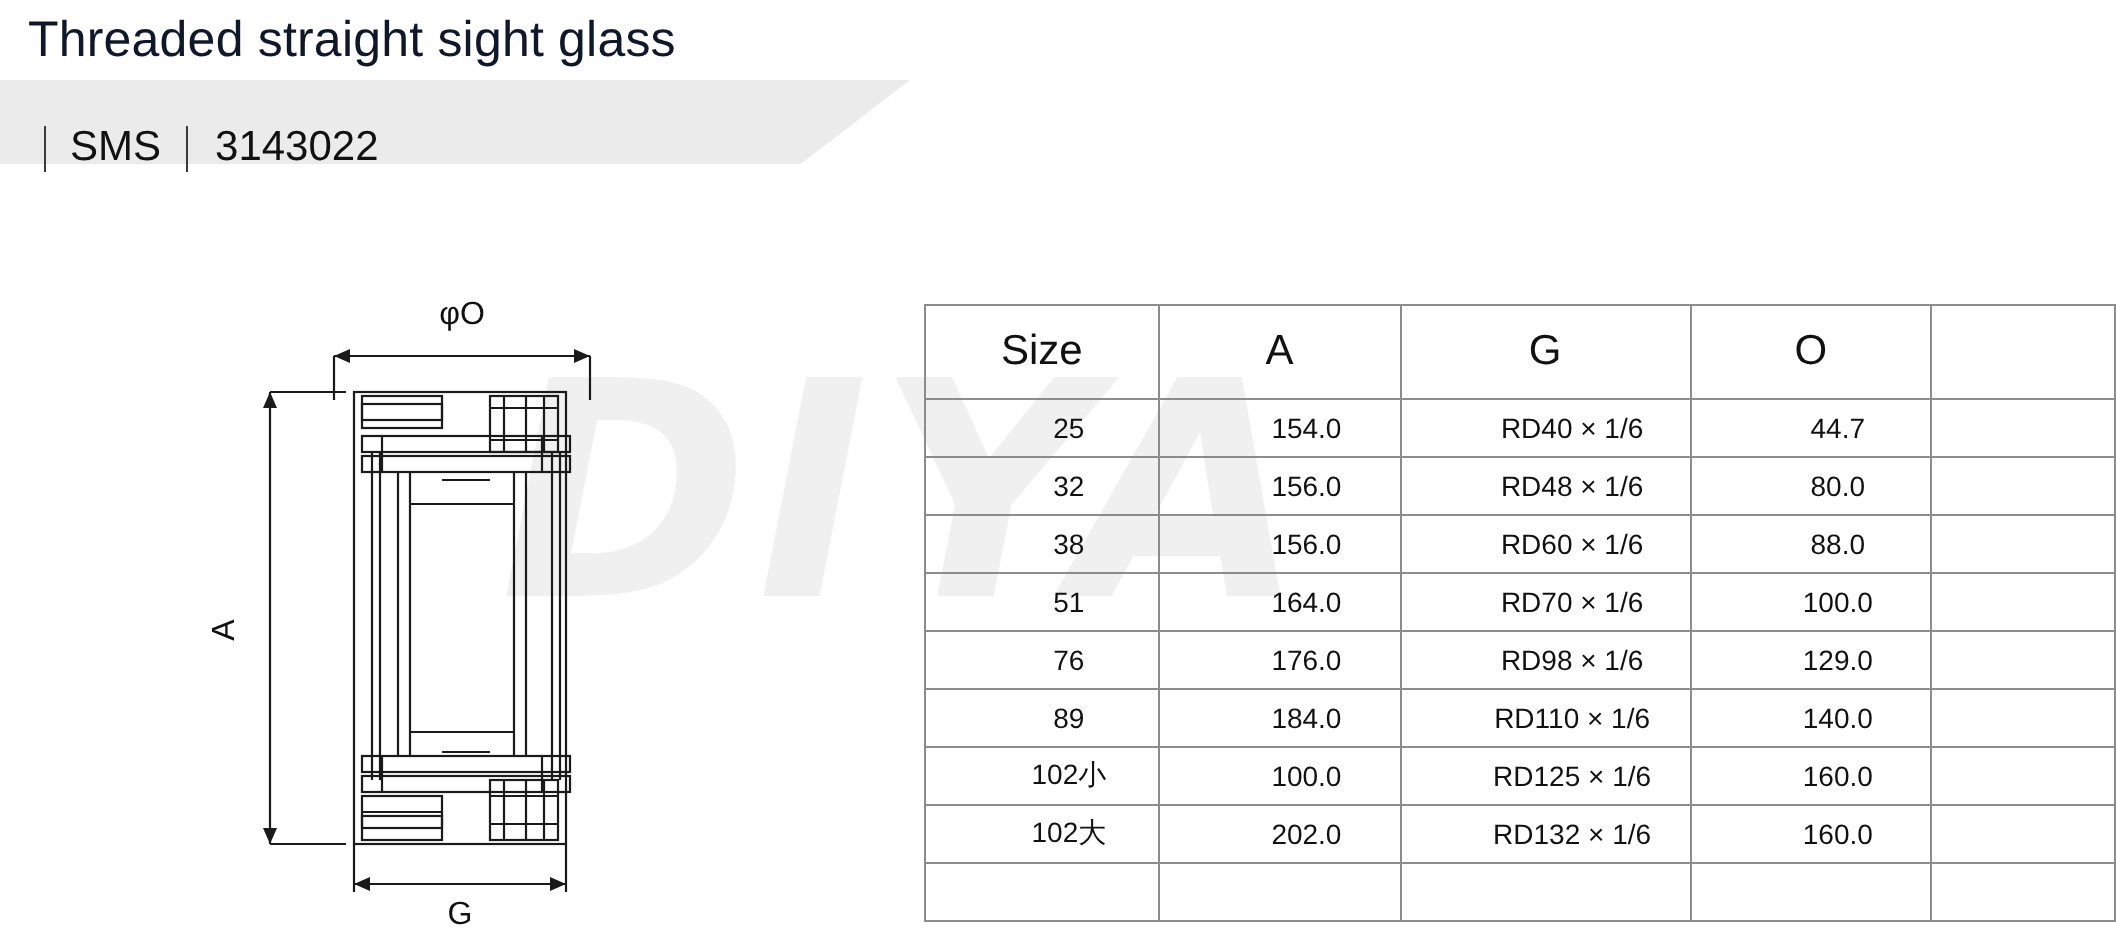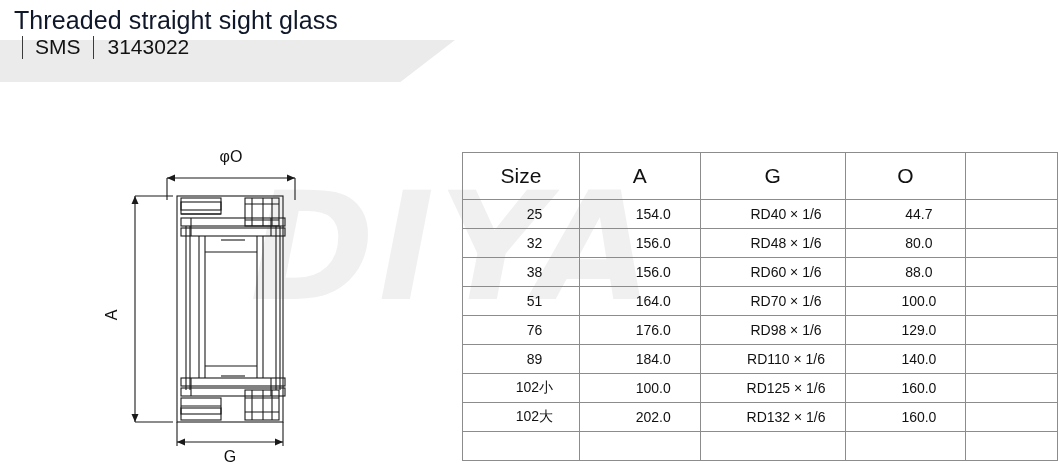--- a/index.html
+++ b/index.html
@@ -35,21 +35,21 @@
     left: 14px; top: 6px;
     font-size: 25px;
     font-weight: 400;
     color: #0f172a;
     white-space: nowrap;
     z-index: 2;
     letter-spacing: 0.1px;
   }
   #subtitle-row {
     position: absolute;
-    left: 18px; top: 35px;
+    left: 18px; top: 62px;
     display: flex;
     align-items: center;
     z-index: 2;
     font-size: 21px;
     color: #111111;
     white-space: nowrap;
   }
   .sep-bar {
     display: inline-block;
     width: 1px;

